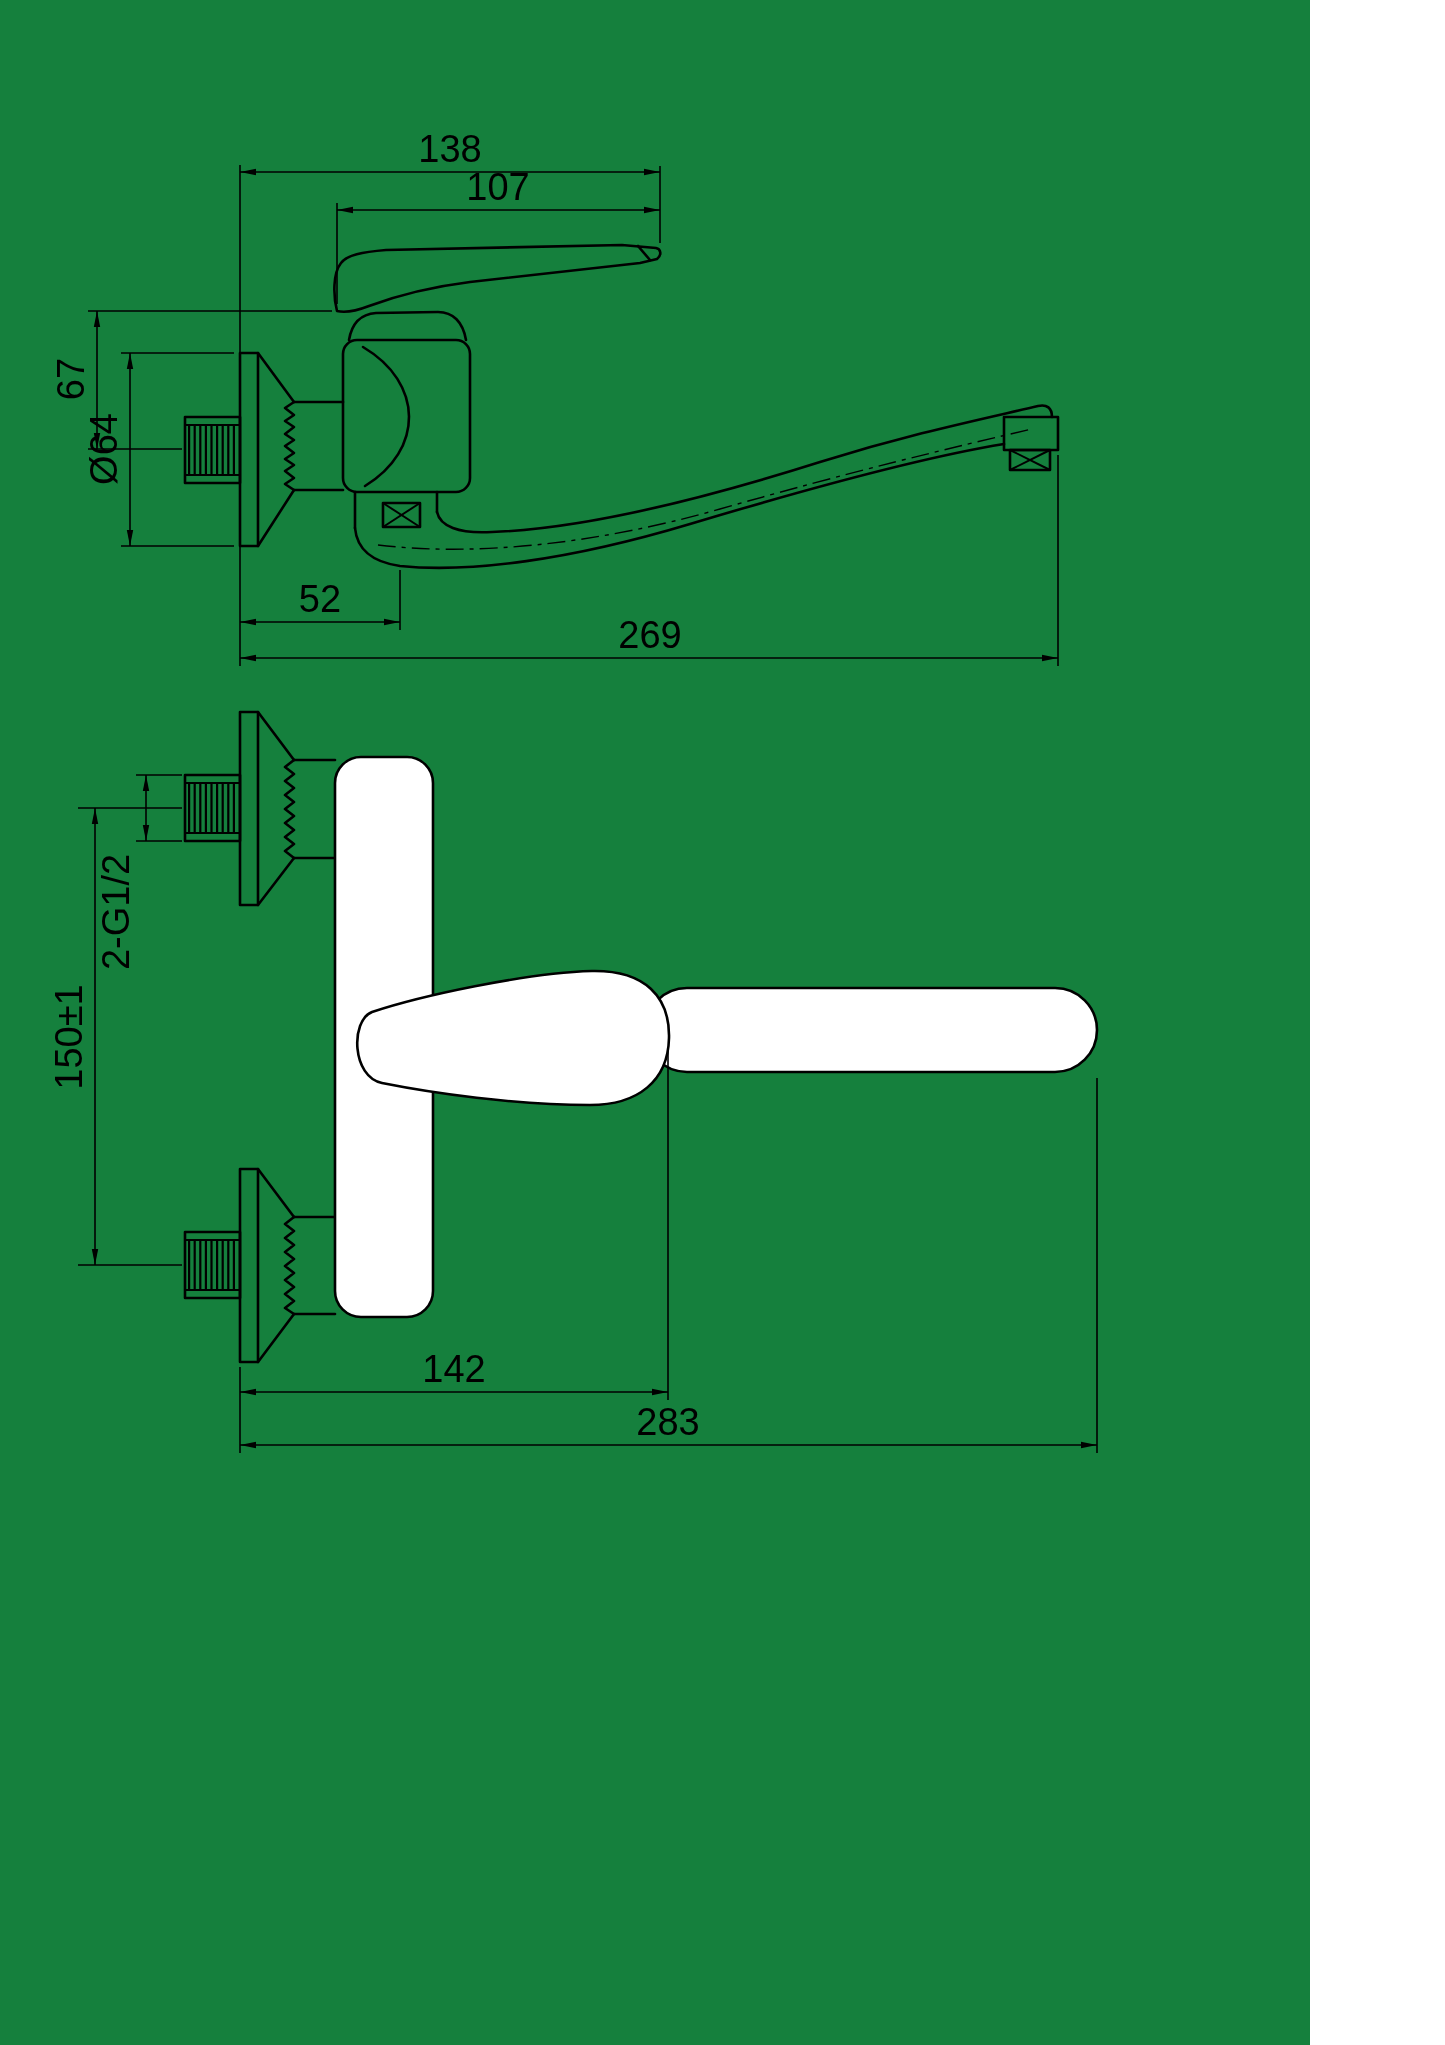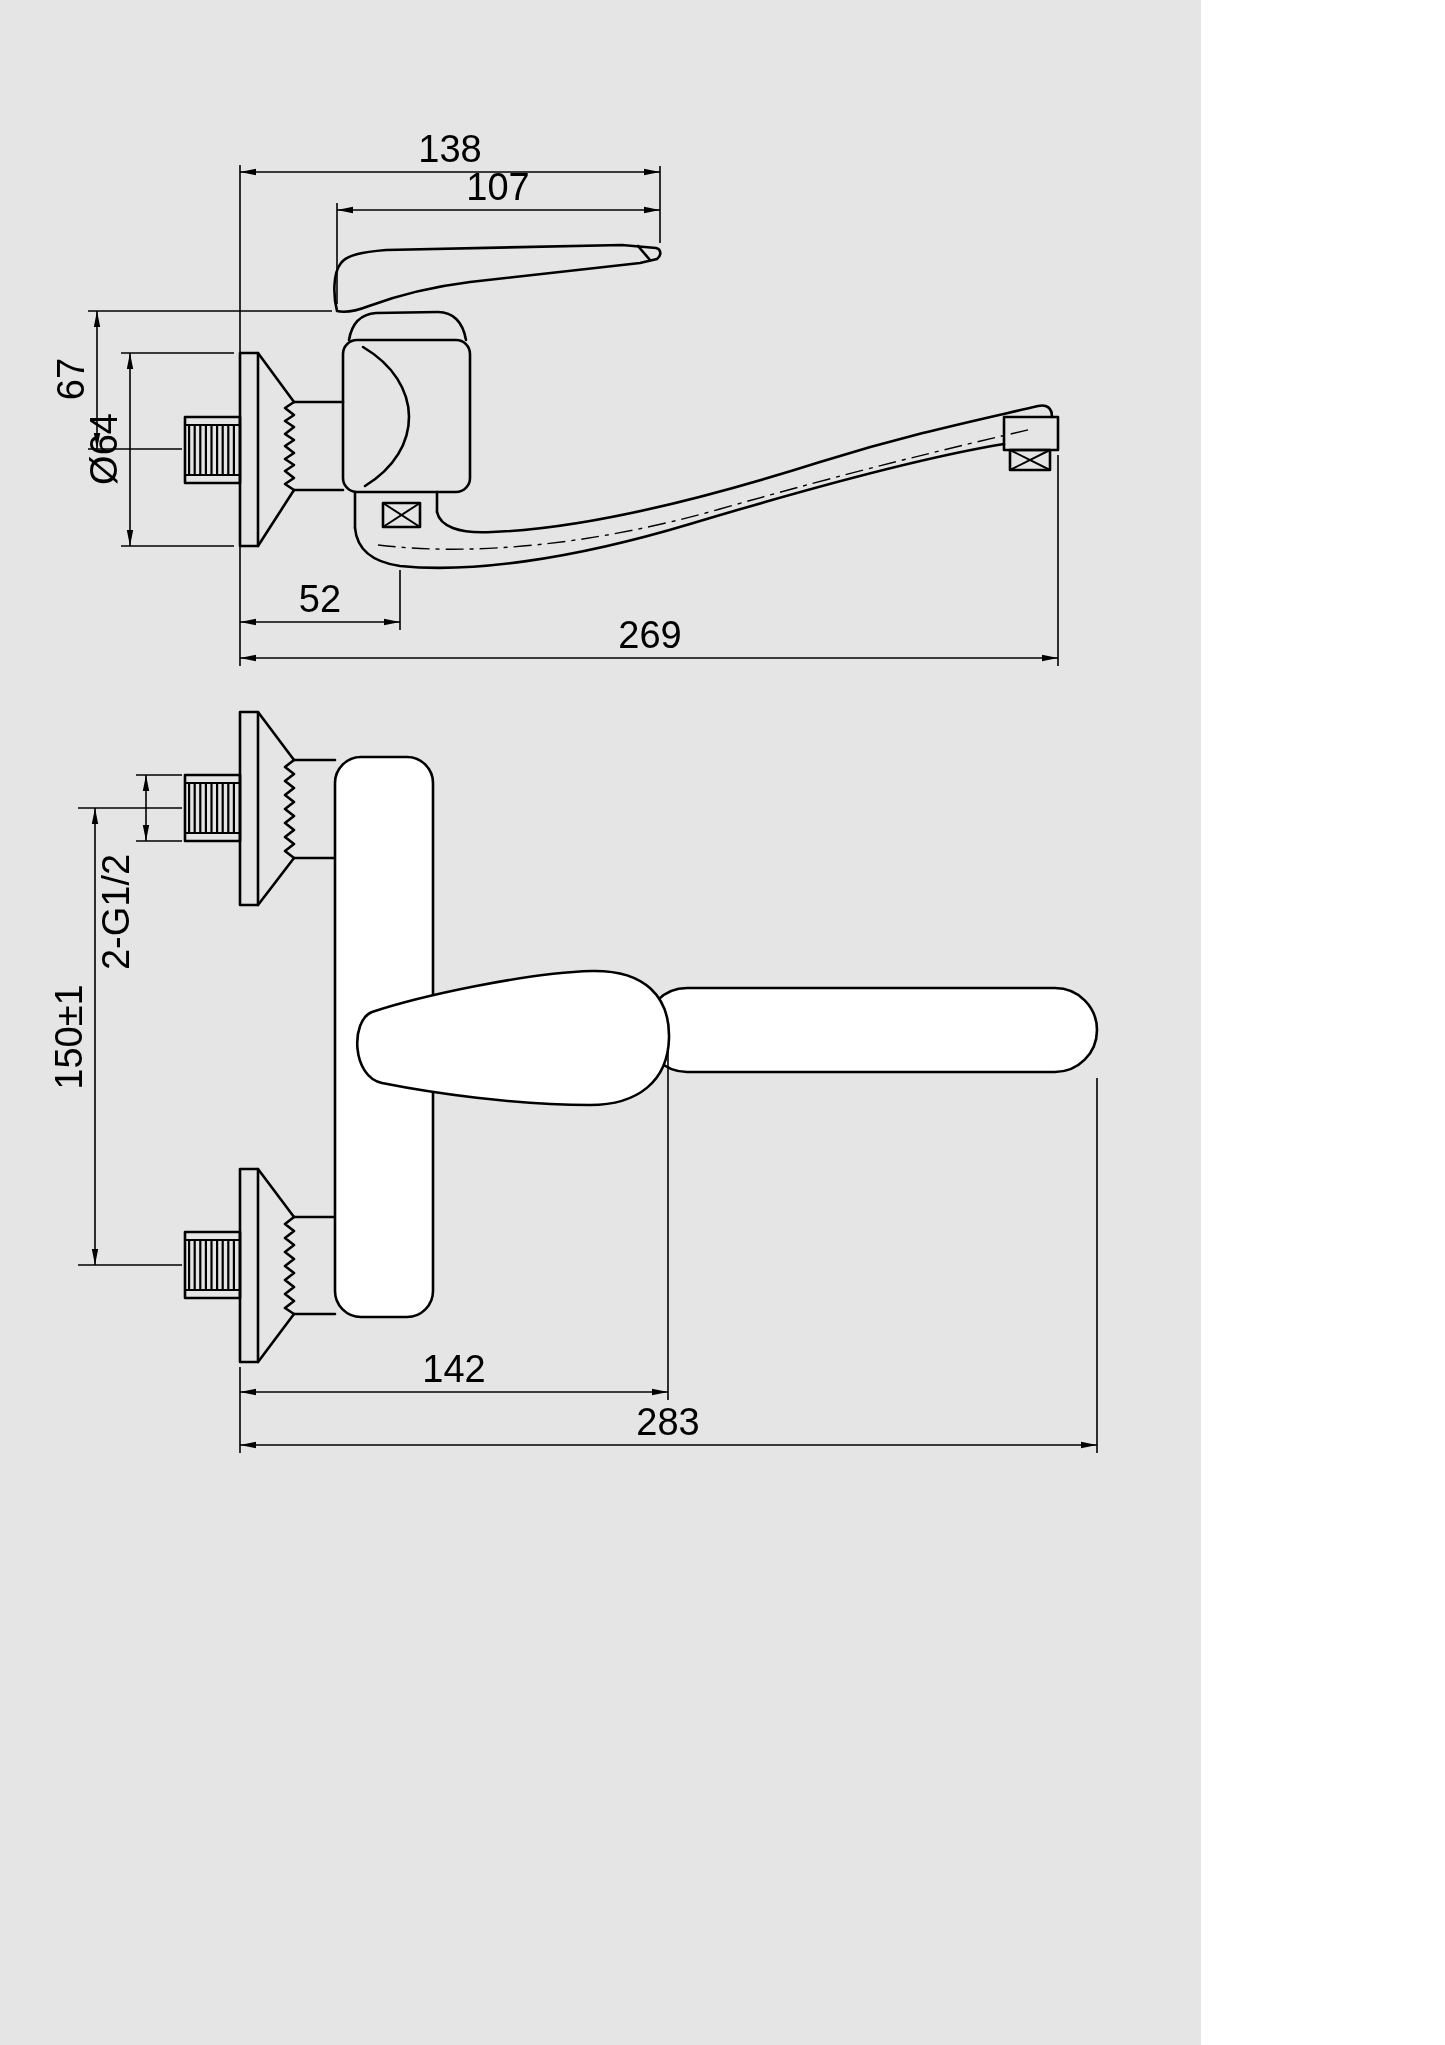--- a/index.html
+++ b/index.html
@@ -1,21 +1,21 @@
 <!DOCTYPE html>
 <html><head>
 <meta charset="utf-8">
 <title>Faucet Technical Drawing</title>
 <style>
   html, body { margin: 0; padding: 0; background: #ffffff; }
   .sheet {
     position: relative;
-    width: 1201px;
+    width: 1310px;
     height: 2045px;
-    background: #e5e5e5;
+    background: #15803d;
     overflow: hidden;
   }
   svg { display: block; }
   .obj  { fill: none; stroke: #000000; stroke-width: 2.6; stroke-linejoin: round; stroke-linecap: round; }
   .objf { fill: #ffffff; stroke: #000000; stroke-width: 2.6; stroke-linejoin: round; }
   .thin { fill: none; stroke: #000000; stroke-width: 2.0; }
   .dim  { fill: none; stroke: #000000; stroke-width: 1.6; }
   .cl   { fill: none; stroke: #000000; stroke-width: 1.4; stroke-dasharray: 18 6 4 6; }
   .hatch { fill: none; stroke: #000000; stroke-width: 50; stroke-dasharray: 2.2 3.4; }
   .dimtext {

